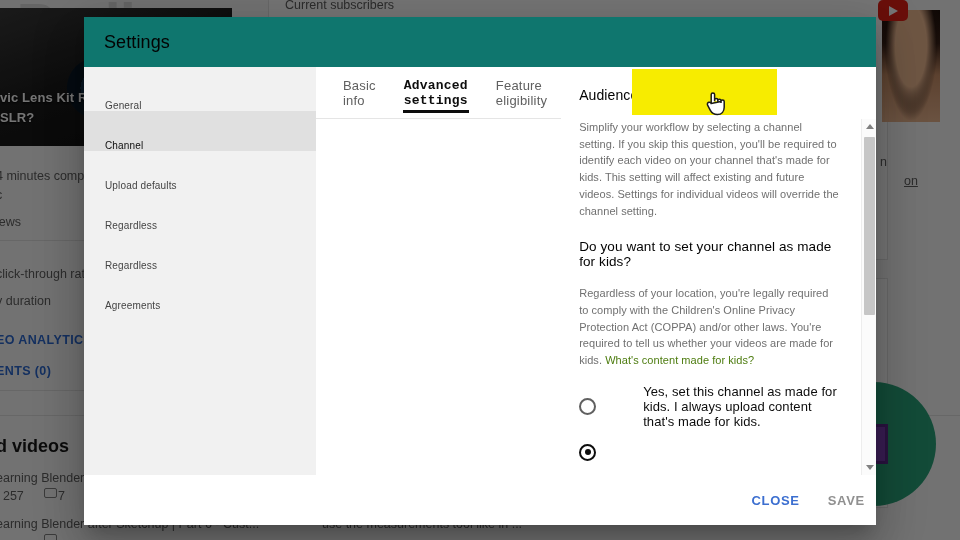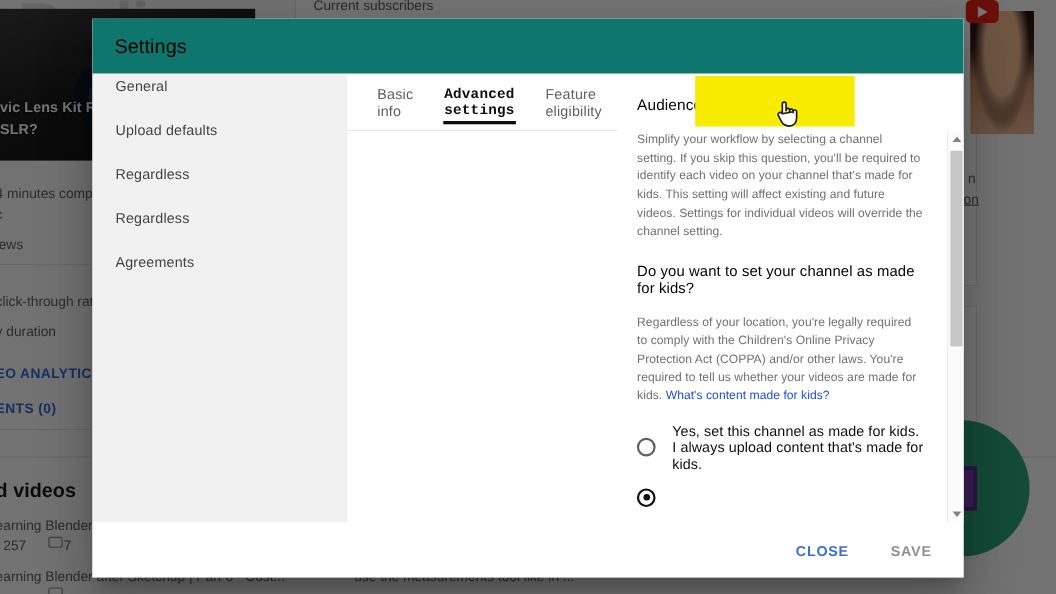--- a/index.html
+++ b/index.html
@@ -102,23 +102,23 @@
     flex: 1 1 auto; display: flex; min-height: 0;
   }
 
   
   #sidebar {
     width: 232px; flex: 0 0 232px;
     background: #f1f1f1;
     padding-top: 4px;
   }
   .side-item {
-    height: 40px; display: flex; align-items: flex-start;
+    height: 40px; display: flex; align-items: flex-end;
     padding-left: 21px;
-    font-size: 13px; color: #444; letter-spacing: .15px;
+    font-size: 10px; color: #444; letter-spacing: .15px;
     cursor: pointer;
   }
   .side-item.selected { background: #e0e0e0; color: #0d0d0d; }
 
   
   #content {
     flex: 1 1 auto; position: relative;
     display: flex; flex-direction: row; min-width: 0;
     background: #fff;
   }
@@ -161,25 +161,25 @@
     font-size: 14px; color: #030303; margin-bottom: 10px; letter-spacing: .1px;
   }
   .sec-body {
     font-size: 11px; color: #707070; line-height: 1.52; letter-spacing: .05px;
     max-width: 505px;
     margin-top: 16px;
   }
   .q-title {
     font-size: 13.5px; color: #030303; margin-top: 20px; margin-bottom: 9px; letter-spacing: .1px;
   }
-  a.link { color: #1d4ed8; text-decoration: none; }
+  a.link { color: #4d7c0f; text-decoration: none; }
 
   .radio-row {
     display: flex; align-items: center;
-    margin-top: 15px; cursor: pointer;
+    margin-top: 15px; cursor: pointer; gap: 32px;
   }
   .radio {
     width: 17px; height: 17px; border-radius: 50%;
     border: 2px solid #606060;
     flex: 0 0 17px; margin-right: 15px;
     position: relative;
   }
   .radio.checked { border-color: #0d0d0d; }
   .radio.checked:after {
     content: ""; position: absolute;
@@ -213,21 +213,21 @@
     position: absolute; left: 2px; top: 18px;
     width: 11px; height: 178px;
     background: #c6c6c6; border-radius: 1px;
     cursor: pointer;
   }
 
   
   #modal-footer {
     height: 50px; flex: 0 0 50px;
     display: flex; align-items: center; justify-content: flex-end;
-    padding-right: 18px; gap: 16px;
+    gap: 6px;
     background: #fff; border-top: 1px solid #fff;
   }
   .footer-btn {
     font-size: 13px; font-weight: bold; letter-spacing: .7px;
     padding: 8px 11px; background: none; border: none;
     cursor: pointer; font-family: "Liberation Sans", sans-serif;
   }
   #close-button { color: #3c6fd0; }
   #save-button  { color: #909090; cursor: default; }
 </style>
@@ -263,21 +263,21 @@
   <div id="bg-texts">
       <div class="bg-text" style="left: 285px; top: -2px;">Current subscribers</div>
       <div class="bg-text" style="left: -4px; top: 169px;">4 minutes compar</div>
       <div class="bg-text" style="left: -4px; top: 188px;">c</div>
       <div class="bg-text" style="left: -4px; top: 215px;">iews</div>
       <div class="bg-text" style="left: -4px; top: 267px;">click-through rate</div>
       <div class="bg-text" style="left: -4px; top: 294px;">v duration</div>
       <div class="bg-text blue" style="left: -4px; top: 333px;">EO ANALYTICS</div>
       <div class="bg-text blue" style="left: -4px; top: 364px;">ENTS (0)</div>
       <div class="bg-text" style="left: 880px; top: 155px;">n</div>
-      <div class="bg-text" style="left: 876px; top: 174px; text-decoration: underline;">on</div>
+      <div class="bg-text" style="left: 904px; top: 174px; text-decoration: underline;">on</div>
       <div class="bg-text" style="left: -4px; top: 471px;">earning Blender af</div>
       <div class="bg-text" style="left: -4px; top: 489px;">, 257</div>
       <div class="bg-text" style="left: 58px; top: 489px;">7</div>
       <div class="bg-text" style="left: -4px; top: 517px;">earning Blender after Sketchup | Part 6 - Cust...</div>
       <div class="bg-text" style="left: 322px; top: 517px;">use the measurements tool like in ...</div>
     </div>
   <div id="bg-headings">
       <div class="bg-head" style="left: -4px; top: 436px;">d videos</div>
     </div>
 
@@ -288,20 +288,23 @@
 
   <div id="modal-title-bar">
     <div id="modal-title">Settings</div>
   </div>
 
   <div id="modal-body">
 
     <nav id="sidebar">
         <div class="side-item">
           <span>General</span>
+        </div>
+        <div class="side-item selected">
+          <span>Channel</span>
         </div>
         <div class="side-item">
           <span>Upload defaults</span>
         </div>
         <div class="side-item">
           <span>Regardless</span>
         </div>
         <div class="side-item">
           <span>Regardless</span>
         </div>

